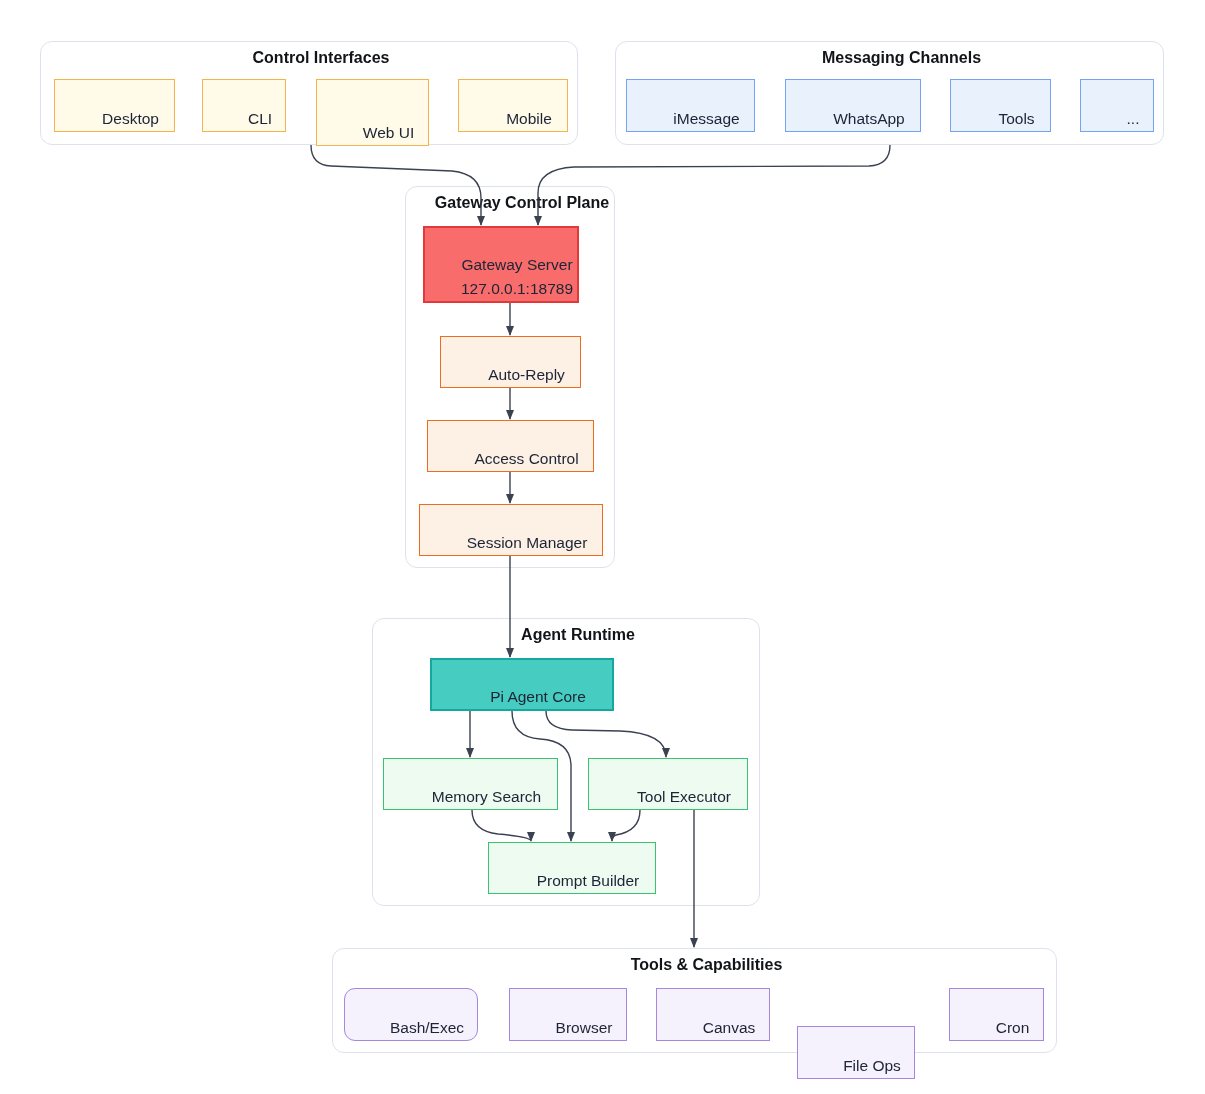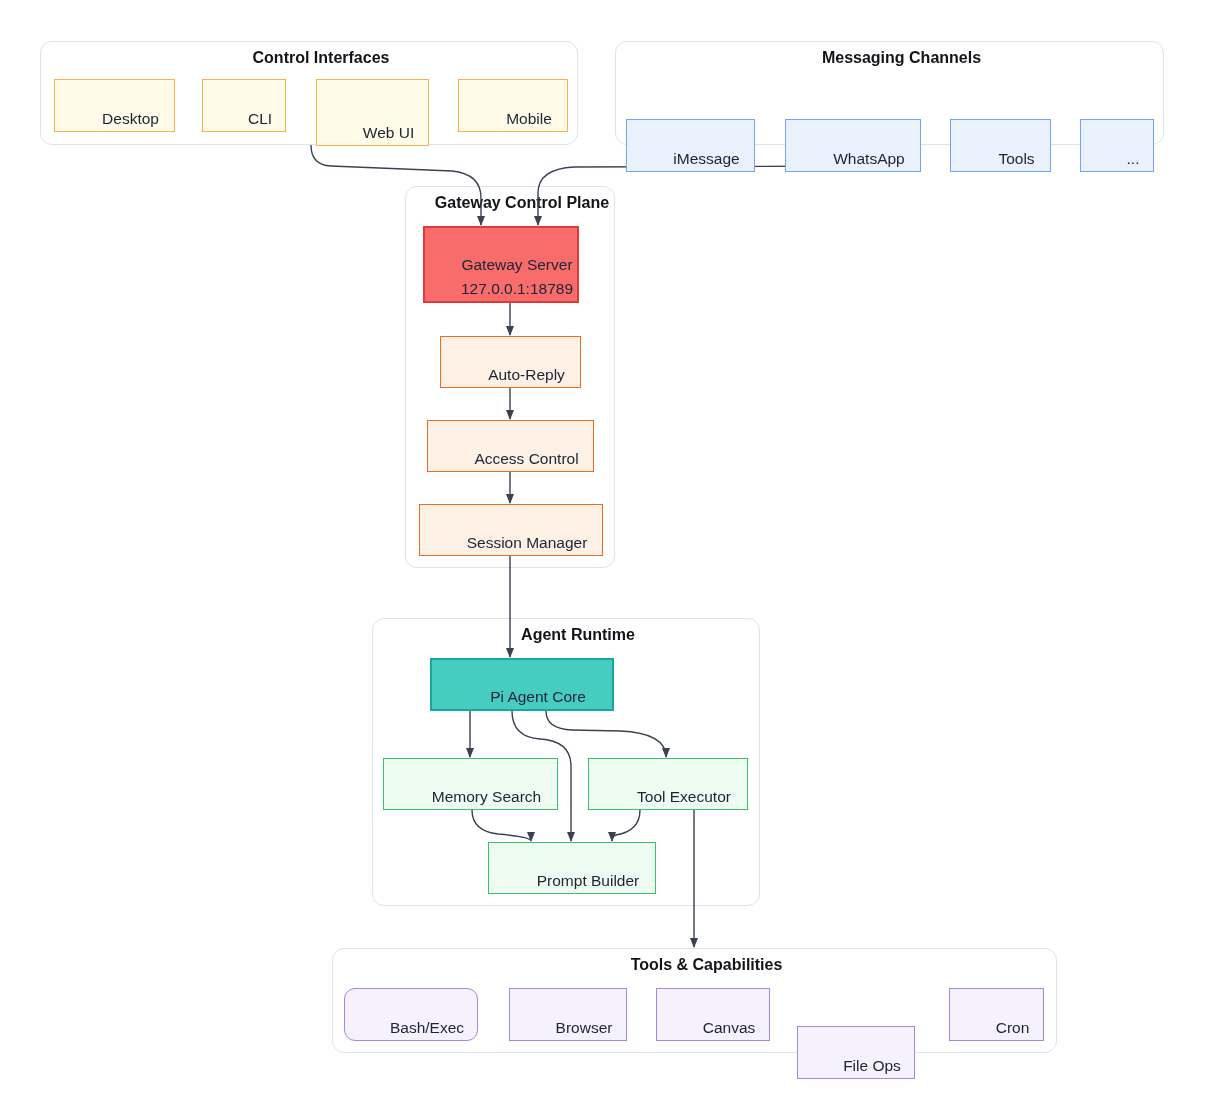--- a/index.html
+++ b/index.html
@@ -14,21 +14,21 @@
   
   #edges { position:absolute; left:0; top:0; z-index:5; pointer-events:none; }
   #edges path.edge { fill:none; stroke:var(--edge-color); stroke-width:1.4px; }
   #edges .arrowhead { fill:var(--edge-color); }
 
   
   .node { position:absolute; display:flex; flex-direction:column; align-items:center; justify-content:flex-end;
           box-sizing:border-box; text-align:center; font-size:15.5px; color:var(--node-text);
           border:1.5px solid transparent; z-index:10; line-height:1.55;padding-left:32px; }
   .n-control   { background:var(--control-fill);   border-color:var(--control-border); }
-  .n-messaging { background:var(--messaging-fill); border-color:var(--messaging-border);margin-top:40px; }
+  .n-messaging { background:var(--messaging-fill); border-color:var(--messaging-border); }
   .n-server    { background:var(--server-fill);    border-color:var(--server-border); border-width:2px; }
   .n-stage     { background:var(--stage-fill);     border-color:var(--stage-border); }
   .n-core      { background:var(--core-fill);      border-color:var(--core-border); border-width:2px; }
   .n-runtime   { background:var(--runtime-fill);   border-color:var(--runtime-border); }
   .n-tool      { background:var(--tool-fill);      border-color:var(--tool-border); }
 </style>
 </head>
 <body>
 
 <div id="canvas">

